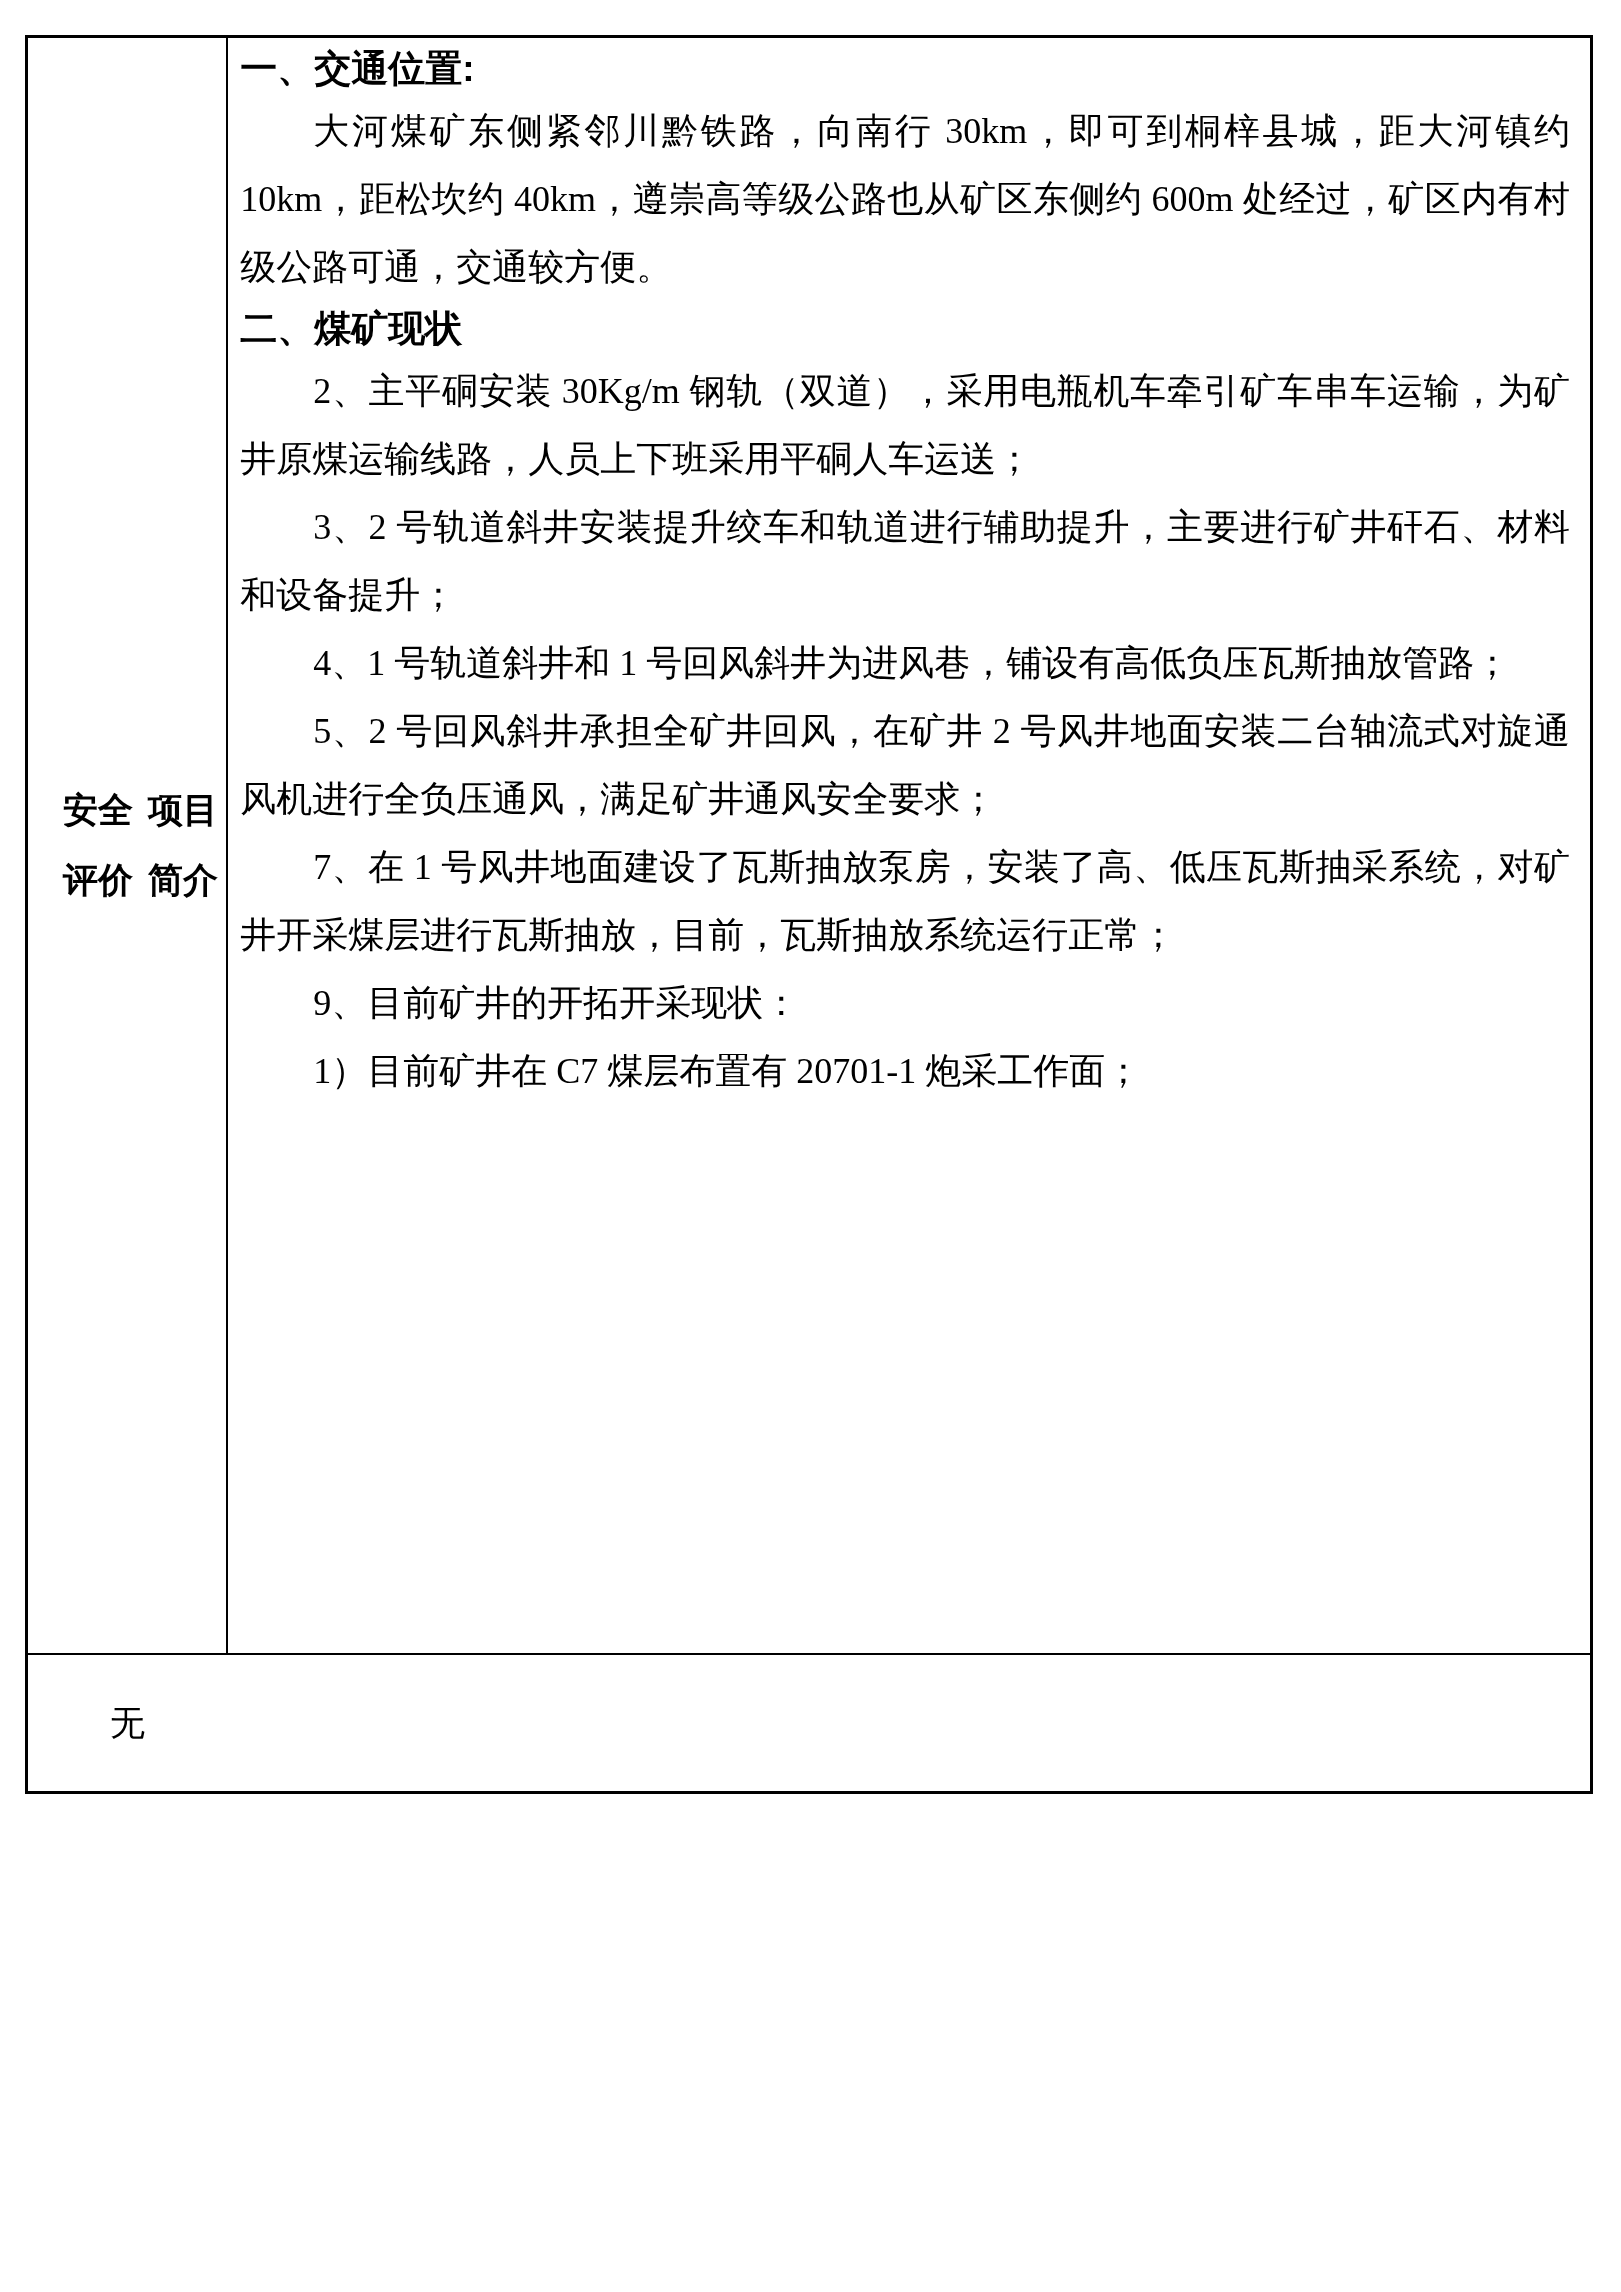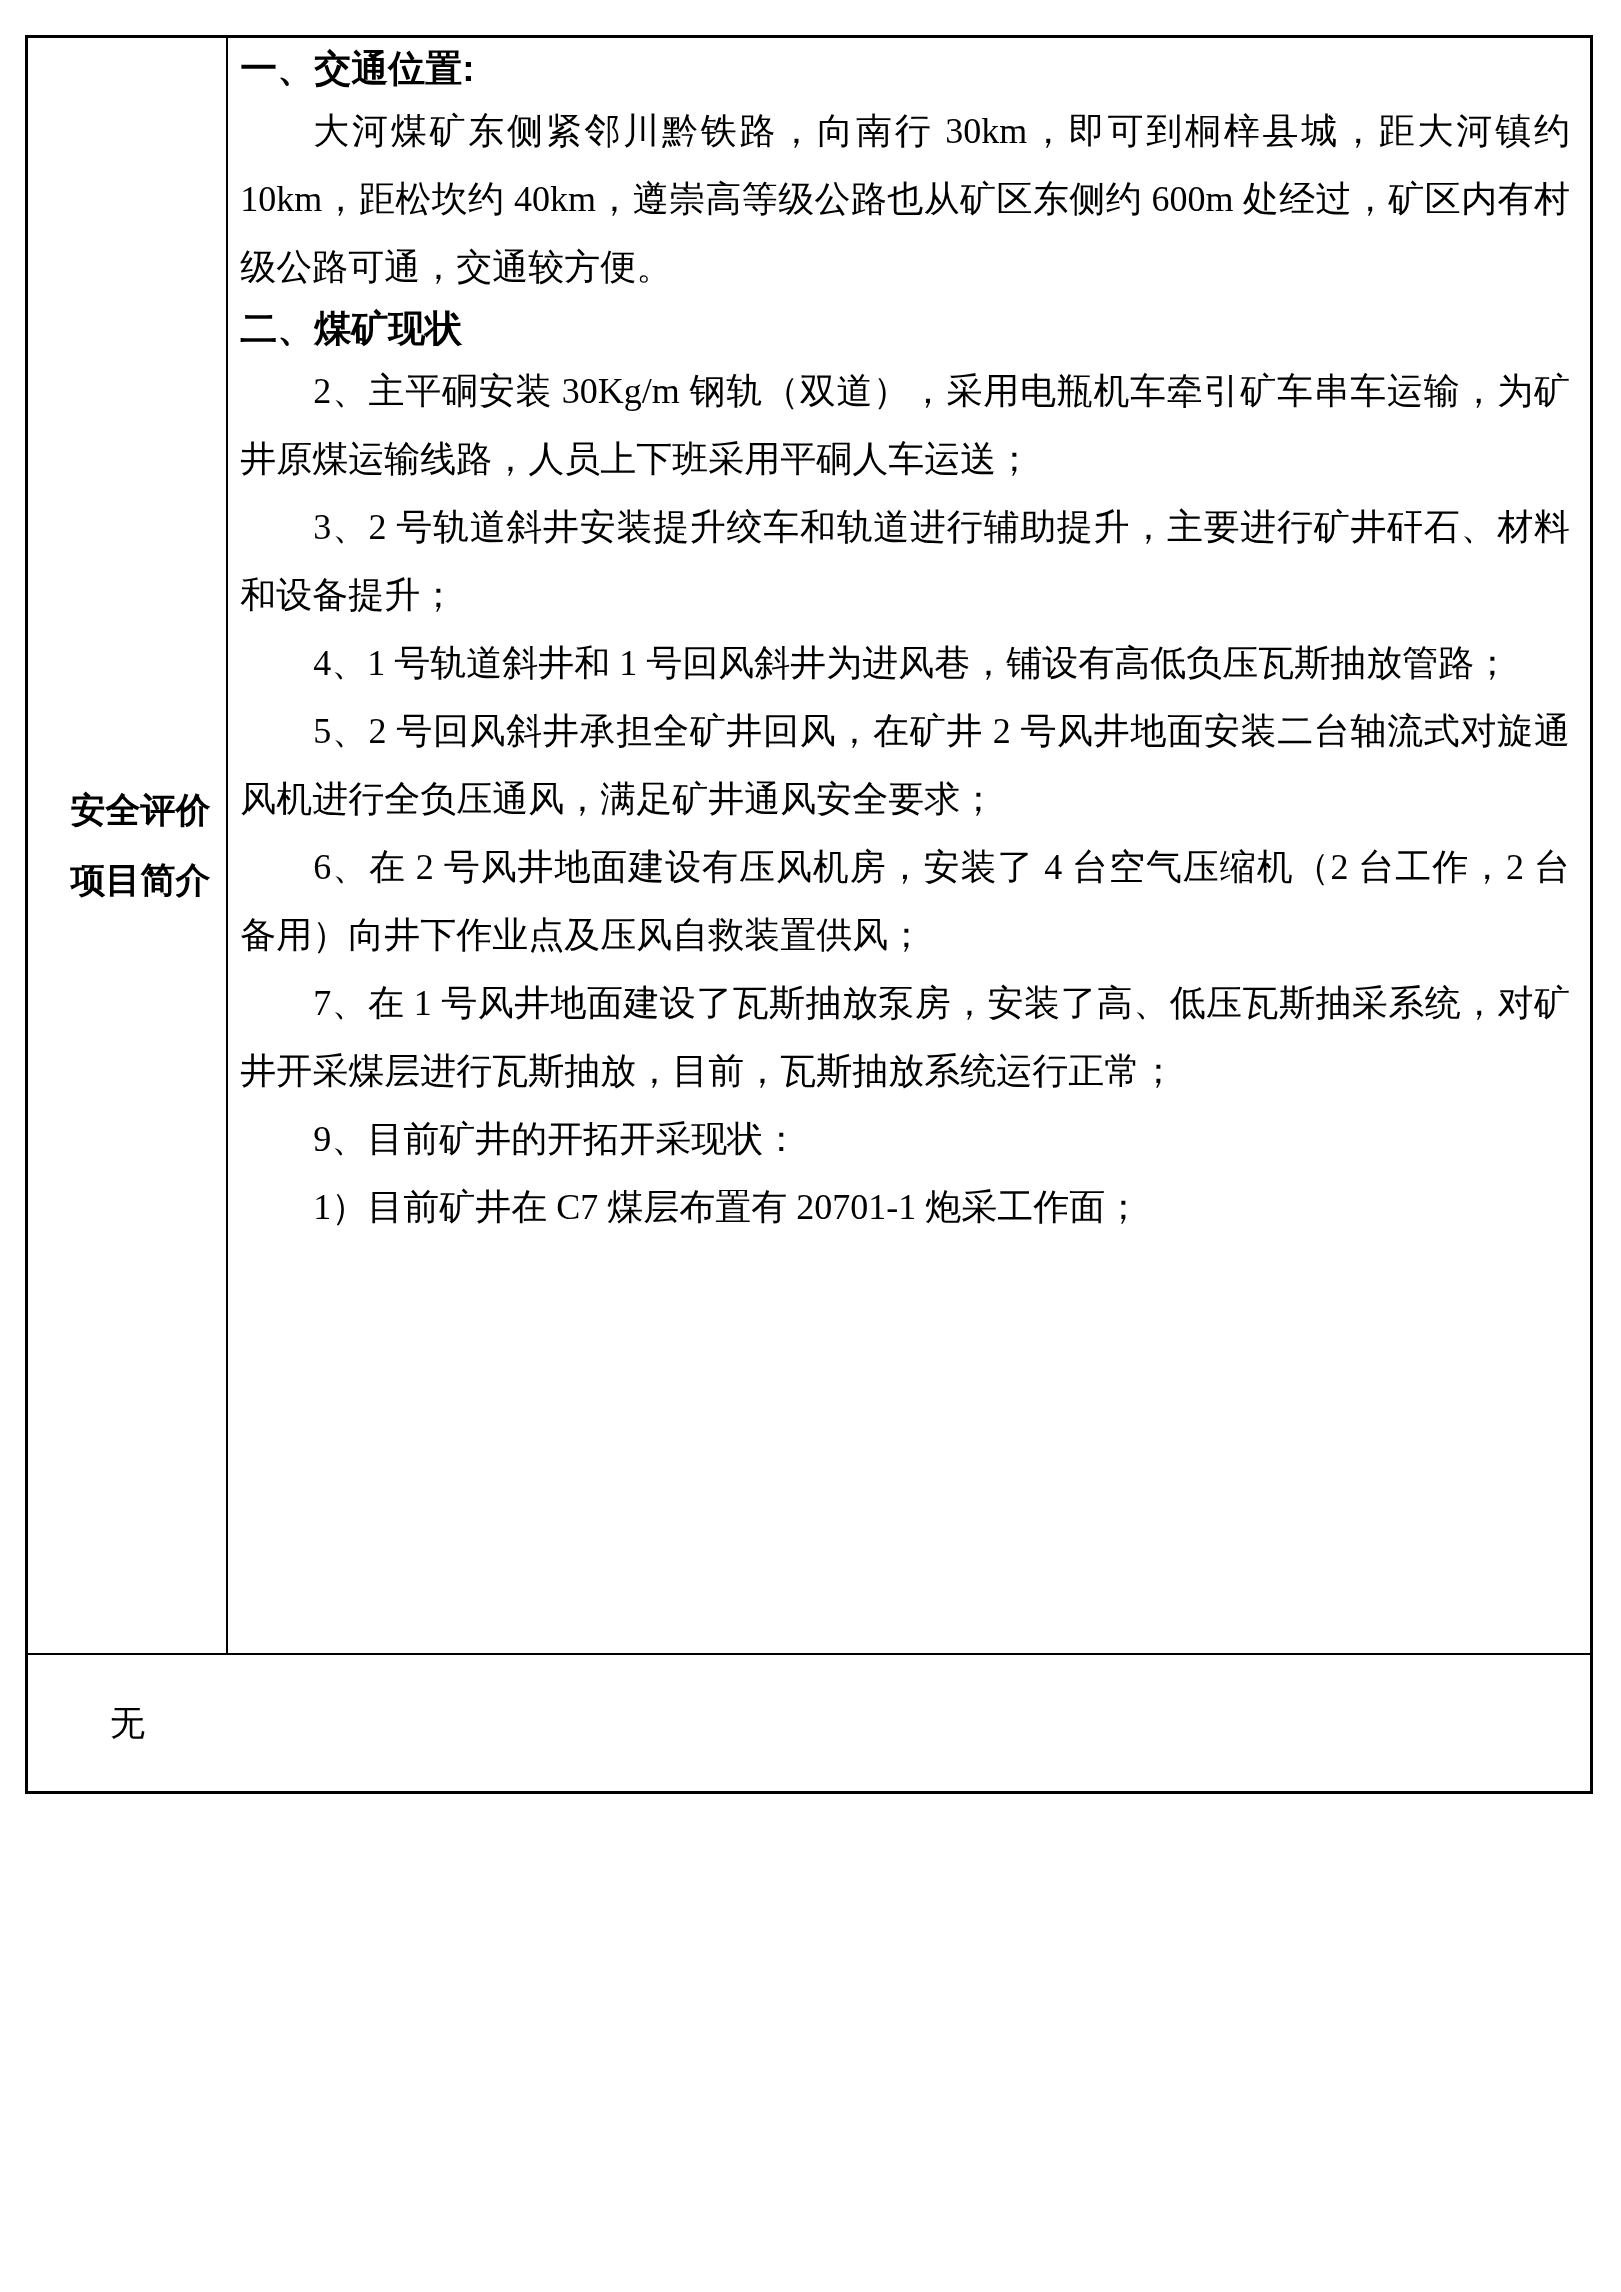--- a/index.html
+++ b/index.html
@@ -26,21 +26,20 @@
     grid-template-rows: 1617px 136px;
     background: #fff;
   }
   .cell {
     box-sizing: border-box;
     overflow: hidden;
   }
   .header-cell {
     border-right: 2.9px solid #000;
     display: flex;
-    flex-direction: column;
     align-items: center;
     justify-content: center;
     text-align: center;
     font-family: "Liberation Serif", serif;
     font-weight: bold;
     font-size: 35px;
     line-height: 70px;
     padding-left: 28px;
   }
   .row1 {
@@ -87,21 +86,20 @@
   </div>
 
   <div class="cell content-cell row1">
     <p class="sec-heading">一、交通位置:</p>
     <p class="body-para">大河煤矿东侧紧邻川黔铁路，向南行 30km，即可到桐梓县城，距大河镇约 10km，距松坎约 40km，遵崇高等级公路也从矿区东侧约 600m 处经过，矿区内有村级公路可通，交通较方便。</p>
     <p class="sec-heading">二、煤矿现状</p>
     <p class="body-para">2、主平硐安装 30Kg/m 钢轨（双道），采用电瓶机车牵引矿车串车运输，为矿井原煤运输线路，人员上下班采用平硐人车运送；</p>
     <p class="body-para">3、2 号轨道斜井安装提升绞车和轨道进行辅助提升，主要进行矿井矸石、材料和设备提升；</p>
     <p class="body-para">4、1 号轨道斜井和 1 号回风斜井为进风巷，铺设有高低负压瓦斯抽放管路；</p>
     <p class="body-para">5、2 号回风斜井承担全矿井回风，在矿井 2 号风井地面安装二台轴流式对旋通风机进行全负压通风，满足矿井通风安全要求；</p>
-    <p class="body-para">6、在 2 号风井地面建设有压风机房，安装了 4 台空气压缩机（2 台工作，2 台备用）向井下作业点及压风自救装置供风；</p>
     <p class="body-para">7、在 1 号风井地面建设了瓦斯抽放泵房，安装了高、低压瓦斯抽采系统，对矿井开采煤层进行瓦斯抽放，目前，瓦斯抽放系统运行正常；</p>
     <p class="body-para">9、目前矿井的开拓开采现状：</p>
     <p class="body-para">1）目前矿井在 C7 煤层布置有 20701-1 炮采工作面；</p>
 
   </div>
 
 
   <div class="cell none-cell">
     <span>无</span>
   </div>

